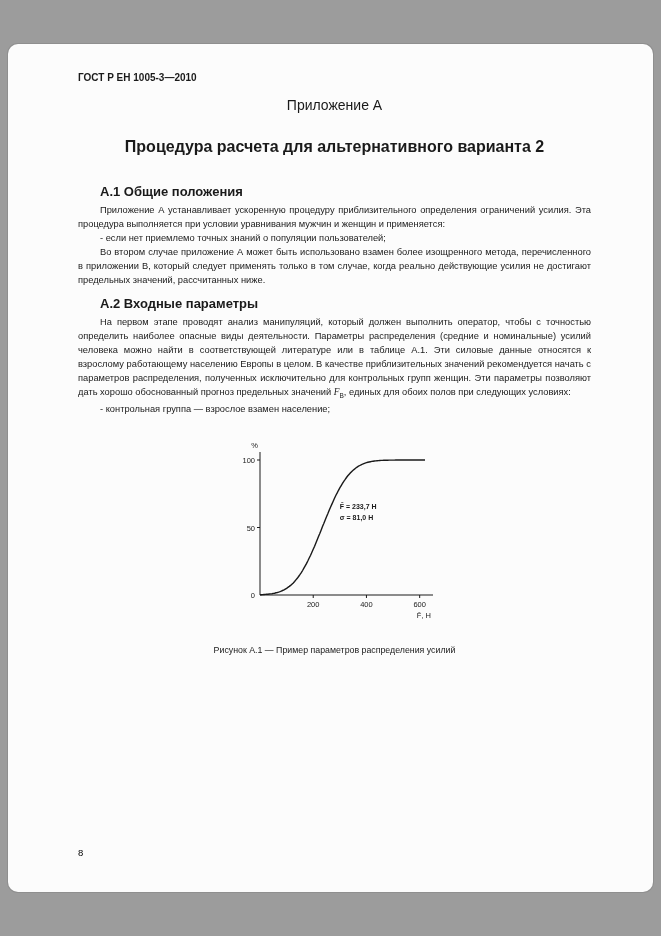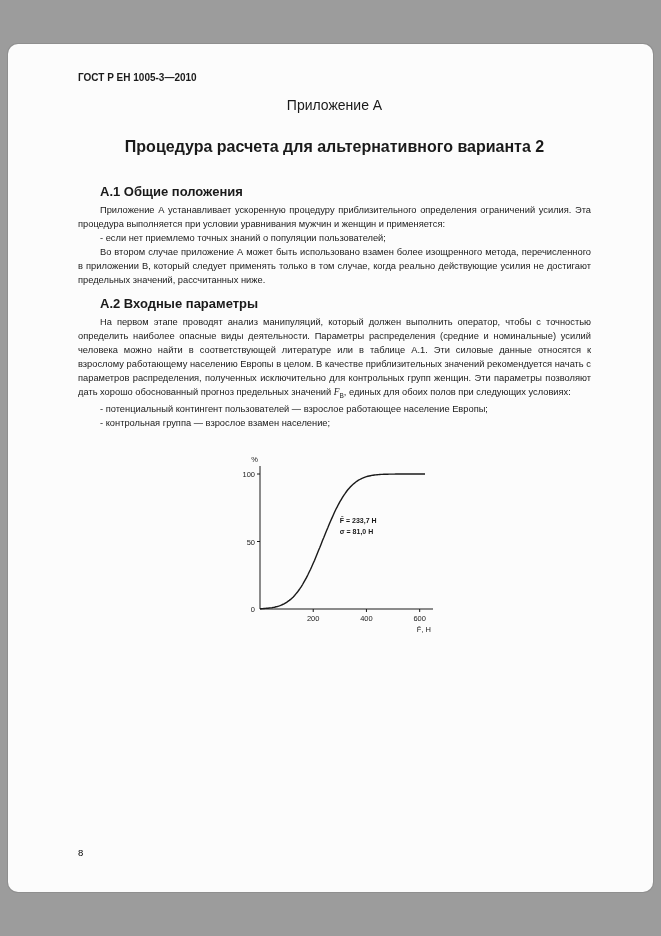--- a/index.html
+++ b/index.html
@@ -46,21 +46,20 @@
 
     <div class="main-title">Процедура расчета для альтернативного варианта 2</div>
 
     <div class="heading">А.1  Общие положения</div>
     <p class="body-text">Приложение А устанавливает ускоренную процедуру приблизительного определения ограничений усилия. Эта процедура выполняется при условии уравнивания мужчин и женщин и применяется:</p>
     <p class="body-text">-  если нет приемлемо точных знаний о популяции пользователей;</p>
     <p class="body-text">Во втором случае приложение А может быть использовано взамен более изощренного метода, перечисленного в приложении В, который следует применять только в том случае, когда реально действующие усилия не достигают предельных значений, рассчитанных ниже.</p>
 
     <div class="heading">А.2  Входные параметры</div>
     <p class="body-text"><span>На первом этапе проводят анализ манипуляций, который должен выполнить оператор, чтобы с точностью определить наиболее опасные виды деятельности. Параметры распределения (средние и номинальные) усилий человека можно найти в соответствующей литературе или в таблице А.1. Эти силовые данные относятся к взрослому работающему населению Европы в целом. В качестве приблизительных значений рекомендуется начать с параметров распределения, полученных исключительно для контрольных групп женщин. Эти параметры позволяют дать хорошо обоснованный прогноз предельных значений </span><span class="sym">F</span><span class="sub">B</span><span>, единых для обоих полов при следующих условиях:</span></p>
-    <p class="body-text">-  потенциальный контингент пользователей — взрослое работающее население Европы;</p>
     <p class="body-text">-  контрольная группа — взрослое взамен население;</p>
 
     <div class="figure-wrap">
       <svg id="chart-svg" width="205" height="185" viewBox="0 0 205 185">
           <line x1="28" y1="12" x2="28" y2="155" class="ax"></line>
           <line x1="28" y1="155" x2="201" y2="155" class="ax"></line>
           <text x="23" y="158" text-anchor="end" class="tick">0</text>
           <line x1="25" y1="87.5" x2="28" y2="87.5" class="ax"></line>
           <text x="23" y="90.5" text-anchor="end" class="tick">50</text>
           <line x1="25" y1="20" x2="28" y2="20" class="ax"></line>
@@ -70,17 +69,18 @@
           <line x1="134.4516129032258" y1="155" x2="134.4516129032258" y2="158" class="ax"></line>
           <text x="134.4516129032258" y="167" text-anchor="middle" class="tick">400</text>
           <line x1="187.67741935483872" y1="155" x2="187.67741935483872" y2="158" class="ax"></line>
           <text x="187.67741935483872" y="167" text-anchor="middle" class="tick">600</text>
           <text x="26" y="8" text-anchor="end" class="tick">%</text>
           <text x="199" y="178" text-anchor="end" class="tick">F̄, Н</text>
           <polyline points="28.0,154.7 29.3,154.7 30.7,154.6 32.0,154.5 33.3,154.4 34.7,154.3 36.0,154.2 37.3,154.0 38.6,153.9 40.0,153.7 41.3,153.4 42.6,153.2 44.0,152.8 45.3,152.5 46.6,152.1 48.0,151.6 49.3,151.1 50.6,150.5 52.0,149.9 53.3,149.1 54.6,148.3 55.9,147.4 57.3,146.4 58.6,145.4 59.9,144.2 61.3,142.9 62.6,141.5 63.9,139.9 65.3,138.3 66.6,136.5 67.9,134.7 69.3,132.6 70.6,130.5 71.9,128.2 73.2,125.9 74.6,123.4 75.9,120.8 77.2,118.0 78.6,115.2 79.9,112.3 81.2,109.3 82.6,106.2 83.9,103.0 85.2,99.8 86.5,96.6 87.9,93.3 89.2,90.0 90.5,86.6 91.9,83.3 93.2,80.0 94.5,76.7 95.9,73.5 97.2,70.3 98.5,67.2 99.9,64.1 101.2,61.2 102.5,58.3 103.8,55.5 105.2,52.9 106.5,50.3 107.8,47.9 109.2,45.6 110.5,43.4 111.8,41.3 113.2,39.4 114.5,37.5 115.8,35.8 117.2,34.2 118.5,32.8 119.8,31.4 121.1,30.2 122.5,29.1 123.8,28.0 125.1,27.1 126.5,26.2 127.8,25.5 129.1,24.8 130.5,24.2 131.8,23.6 133.1,23.1 134.5,22.7 135.8,22.3 137.1,22.0 138.4,21.7 139.8,21.4 141.1,21.2 142.4,21.0 143.8,20.9 145.1,20.7 146.4,20.6 147.8,20.5 149.1,20.4 150.4,20.4 151.8,20.3 153.1,20.2 154.4,20.2 155.7,20.2 157.1,20.1 158.4,20.1 159.7,20.1 161.1,20.1 162.4,20.1 163.7,20.0 165.1,20.0 166.4,20.0 167.7,20.0 169.0,20.0 170.4,20.0 171.7,20.0 173.0,20.0 174.4,20.0 175.7,20.0 177.0,20.0 178.4,20.0 179.7,20.0 181.0,20.0 182.4,20.0 183.7,20.0 185.0,20.0 186.3,20.0 187.7,20.0 189.0,20.0 190.3,20.0 191.7,20.0 193.0,20.0" class="curve"></polyline>
           <text x="107.83870967741936" y="68.6" class="ann">F̄ = 233,7 Н</text>
           <text x="107.83870967741936" y="79.6" class="ann">σ = 81,0 Н</text>
         </svg>
+      <div class="figure-caption">Рисунок А.1 — Пример параметров распределения усилий</div>
     </div>
 
   </div>
   <div class="page-number">8</div>
 </div>
 
 </body></html>

